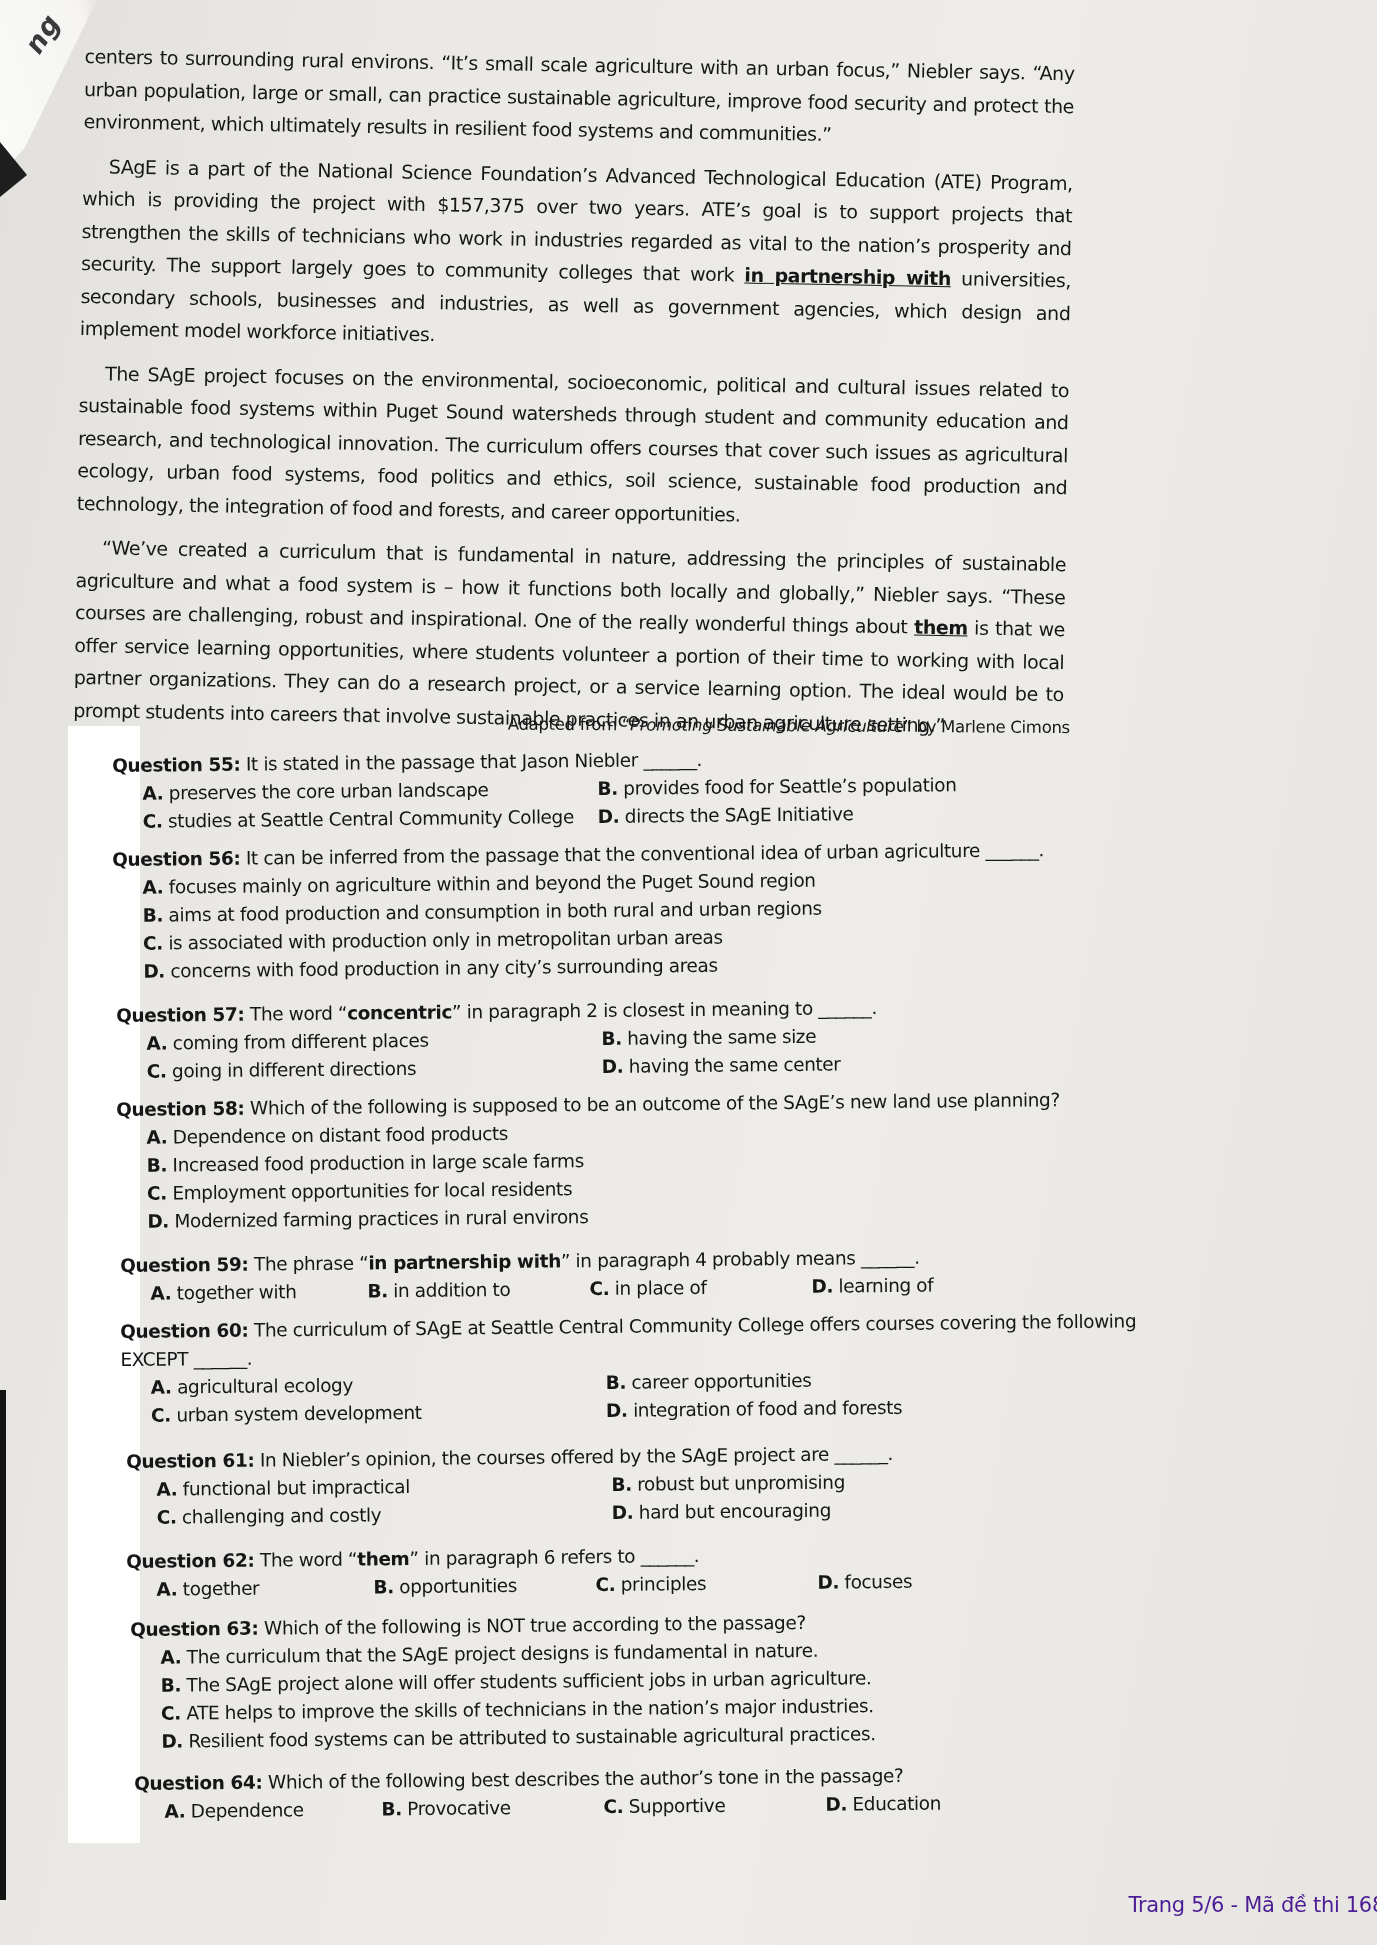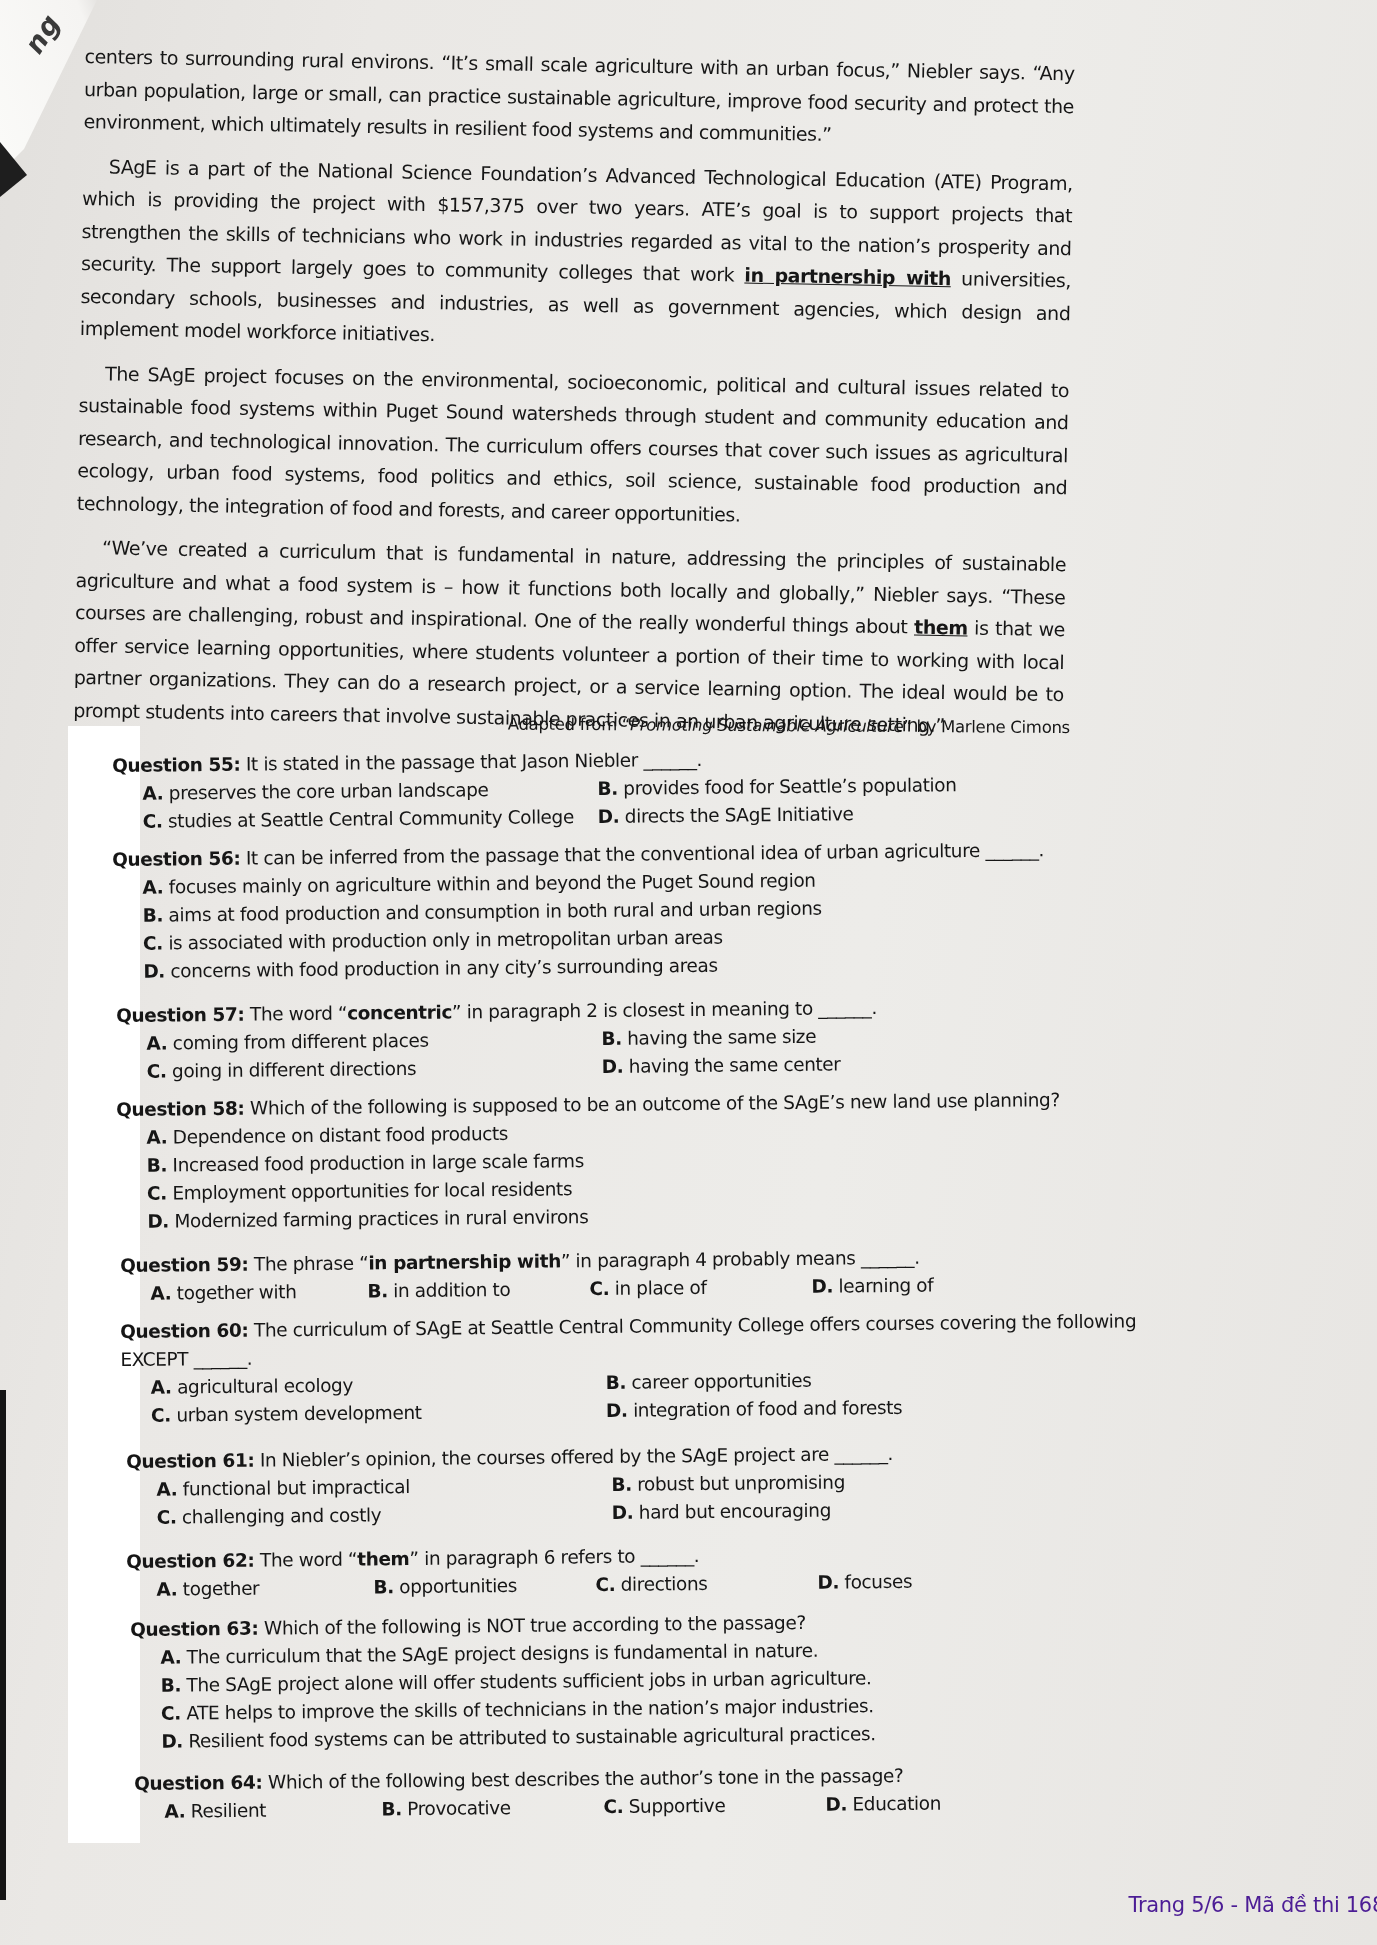--- a/index.html
+++ b/index.html
@@ -133,38 +133,38 @@
     <div class="opt"><span class="ol">C.</span><span> challenging and costly</span></div>
     <div class="opt"><span class="ol">D.</span><span> hard but encouraging</span></div>
   </div>
 </div>
 
 <div class="qblock" style="top:1548px;left:126px;">
   <p class="stem"><span class="qn">Question 62:</span><span> The word “</span><span class="kw">them</span><span>” in paragraph 6 refers to ______.</span></p>
   <div class="opts four">
     <div class="opt"><span class="ol">A.</span><span> together</span></div>
     <div class="opt"><span class="ol">B.</span><span> opportunities</span></div>
-    <div class="opt"><span class="ol">C.</span><span> directions</span></div>
+    <div class="opt"><span class="ol">C.</span><span> principles</span></div>
     <div class="opt"><span class="ol">D.</span><span> focuses</span></div>
   </div>
 </div>
 
 <div class="qblock" style="top:1616px;left:130px;">
   <p class="stem"><span class="qn">Question 63:</span><span> Which of the following is NOT true according to the passage?</span><span class="kw"></span><span></span></p>
   <div class="opts one">
     <div class="opt"><span class="ol">A.</span><span> The curriculum that the SAgE project designs is fundamental in nature.</span></div>
     <div class="opt"><span class="ol">B.</span><span> The SAgE project alone will offer students sufficient jobs in urban agriculture.</span></div>
     <div class="opt"><span class="ol">C.</span><span> ATE helps to improve the skills of technicians in the nation’s major industries.</span></div>
     <div class="opt"><span class="ol">D.</span><span> Resilient food systems can be attributed to sustainable agricultural practices.</span></div>
   </div>
 </div>
 
 <div class="qblock" style="top:1770px;left:134px;">
   <p class="stem"><span class="qn">Question 64:</span><span> Which of the following best describes the author’s tone in the passage?</span><span class="kw"></span><span></span></p>
   <div class="opts four">
-    <div class="opt"><span class="ol">A.</span><span> Resilient</span></div>
+    <div class="opt"><span class="ol">A.</span><span> Dependence</span></div>
     <div class="opt"><span class="ol">B.</span><span> Provocative</span></div>
     <div class="opt"><span class="ol">C.</span><span> Supportive</span></div>
     <div class="opt"><span class="ol">D.</span><span> Education</span></div>
   </div>
 </div>
 
 <div class="footer">Trang 5/6 - Mã đề thi 168</div>
 
 </body></html>

